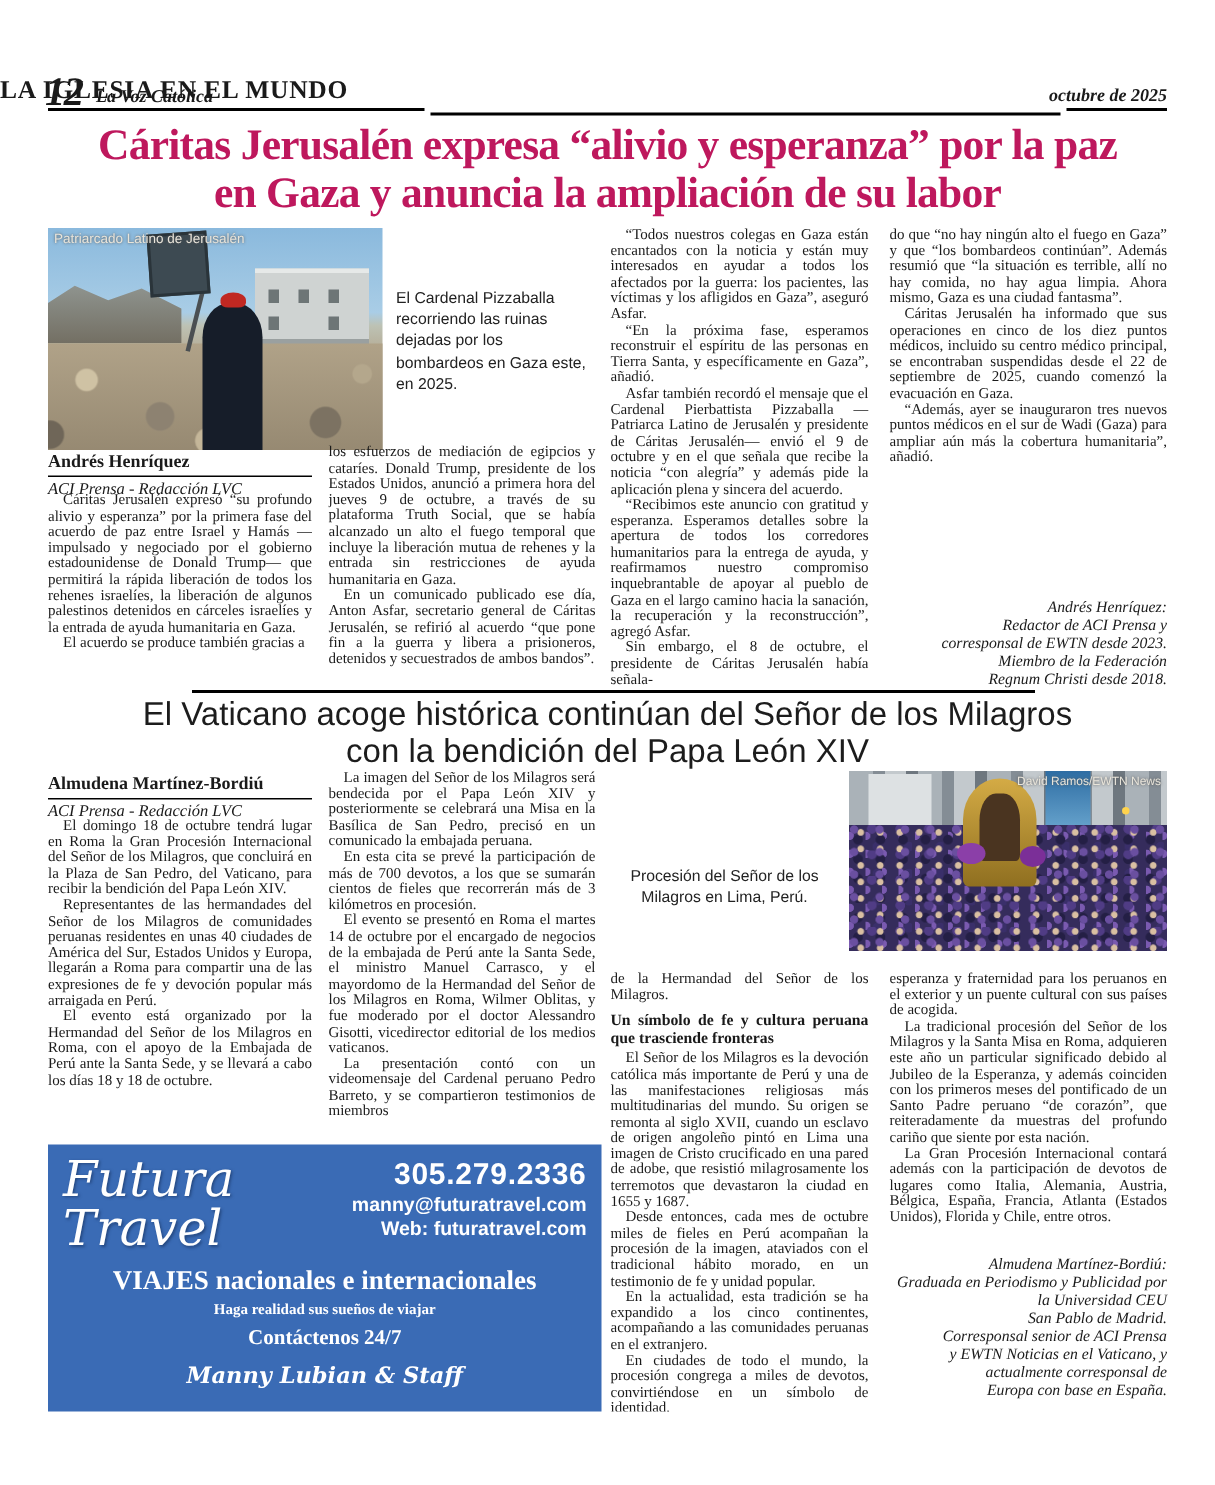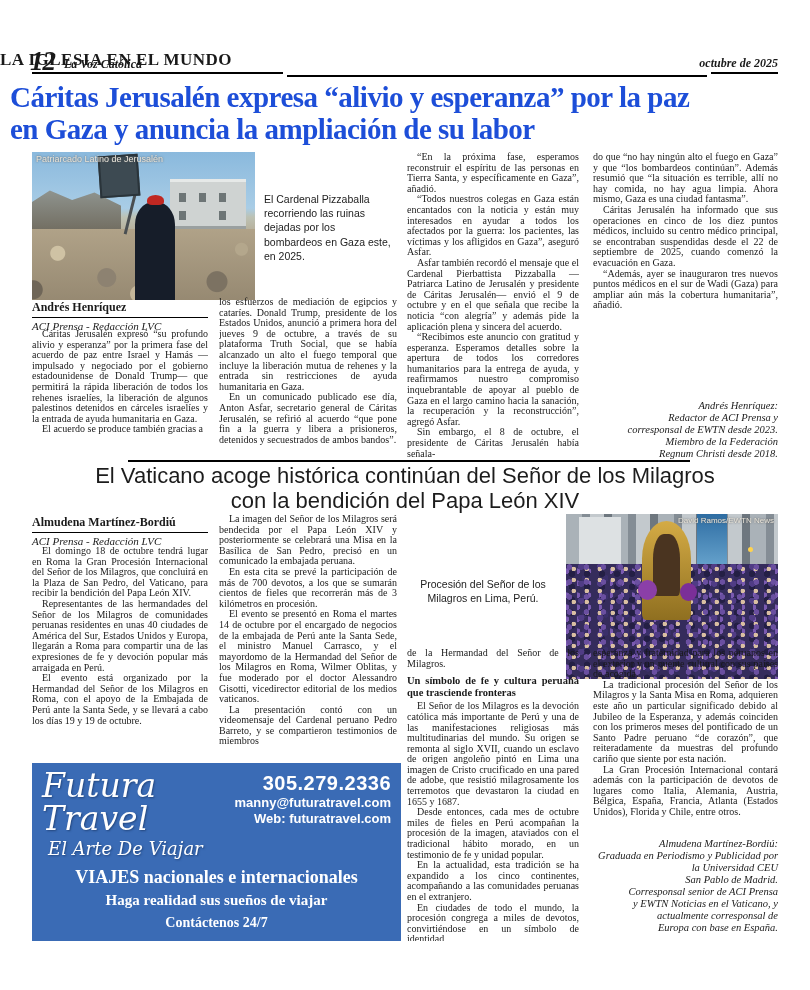--- a/index.html
+++ b/index.html
@@ -11,21 +11,21 @@
   .pgnum{left:30px;top:46px;font-size:27px;font-weight:bold;font-style:italic;letter-spacing:-1px;}
   .pub{left:64px;top:57px;font-size:12px;font-weight:bold;font-style:italic;}
   .section{left:0;top:50px;width:810px;text-align:left;font-size:17px;font-weight:bold;letter-spacing:.5px;}
   .hdate{left:598px;top:56px;width:180px;text-align:right;font-size:12px;font-weight:bold;font-style:italic;}
   .rule{background:#000;height:1.5px;}
   .rule-l{left:32px;top:72px;width:251px;}
   .rule-c{left:287px;top:75px;width:420px;}
   .rule-r{left:711px;top:72px;width:67px;}
 
   
-  .headline1{left:10px;top:82px;width:790px;color:#1d4ed8;
+  .headline1{left:10px;top:82px;width:790px;text-align:center;color:#be185d;
              font-size:29px;font-weight:bold;line-height:1.1;letter-spacing:-.5px;}
 
   
   .photo1{left:32px;top:152px;width:223px;height:148px;overflow:hidden;
           background:linear-gradient(#8ab9dd 0%,#a9cde6 38%,#bdc2b4 44%,#b3a68e 58%,#a2947c 80%,#998b74 100%);}
   .ph1-bldg1{position:absolute;left:62%;top:18%;width:34%;height:34%;background:#cfd3d2;
              box-shadow:inset 0 -6px 0 #9aa0a0;border-top:3px solid #e6e9e8;}
   .ph1-bldg1 i{position:absolute;display:block;width:9%;height:18%;background:#6d7576;}
   .ph1-ruin{position:absolute;left:0;top:26%;width:40%;height:26%;
             background:linear-gradient(#8f948f,#736f63);clip-path:polygon(0 30%,20% 0,45% 25%,70% 5%,100% 40%,100% 100%,0 100%);}
@@ -75,21 +75,21 @@
   .a2c4{left:593px;top:648px;width:185px;height:186px;}
   .a2credit{left:593px;top:838px;width:185px;}
   .subhead{font-size:10.5px;font-weight:bold;margin:6px 0 2px 0;line-height:1.15;}
 
   
   .divider2{left:128px;top:460px;width:562px;height:1.5px;background:#000;}
   .headline2{left:10px;top:464px;width:790px;text-align:center;color:#1c1c1c;
              font-family:"Liberation Sans",sans-serif;font-size:22px;line-height:1.12;font-weight:400;}
 
   
-  .photo2{left:566px;top:514px;width:212px;height:165px;overflow:hidden;background:#be185d;}
+  .photo2{left:566px;top:514px;width:212px;height:120px;overflow:hidden;background:#be185d;}
   .p2-bldg{position:absolute;left:0;top:0;width:100%;height:36%;
       background:repeating-linear-gradient(90deg,#aab2b8 0 16px,#848d95 16px 24px,#c3c9cd 24px 38px,#6e777f 38px 46px);}
   .p2-tower{position:absolute;left:62%;top:0;width:14%;height:34%;background:linear-gradient(#2e6da3,#6aa6cf);}
   .p2-white{position:absolute;left:6%;top:2%;width:20%;height:32%;background:#dde1e3;
             box-shadow:inset 0 -4px 0 #aab0b4;}
   .p2-crowd{position:absolute;left:0;top:30%;width:100%;height:70%;
       background:
         radial-gradient(circle at 20% 20%, #6a4fa0 0 2.5px, transparent 3px),
         radial-gradient(circle at 60% 45%, #d9bfa2 0 2px, transparent 2.5px),
         radial-gradient(circle at 80% 15%, #503c85 0 3px, transparent 3.5px),
@@ -113,21 +113,21 @@
   
   .ad{left:32px;top:763px;width:369px;height:178px;background:#3a6bb5;color:#fff;overflow:hidden;}
   .ad-top{display:flex;justify-content:space-between;padding:6px 10px 0 10px;gap:12px;}
   .ad-brand{font-family:"DejaVu Serif",serif;font-style:italic;font-size:33px;line-height:1;text-shadow:1px 1px 2px #24477e;}
   .ad-tagline{font-family:"DejaVu Serif",serif;font-style:italic;font-size:18px;margin:3px 0 0 6px;text-shadow:1px 1px 2px #24477e;}
   .ad-contact{text-align:right;font-family:"Liberation Sans",sans-serif;line-height:1.2;padding-top:2px;}
   .ad-phone{font-size:20px;font-weight:bold;letter-spacing:.5px;}
   .ad-email,.ad-web{font-size:13px;font-weight:bold;}
   .ad-center{text-align:center;font-weight:bold;}
   .ad-line1{font-size:18px;margin-top:8px;}
-  .ad-line2{font-size:15px;margin-top:4px;}
+  .ad-line2{font-size:10px;margin-top:4px;}
   .ad-line3{font-size:14px;margin-top:6px;}
   .ad-line4{font-size:15px;font-style:italic;margin-top:7px;font-family:"DejaVu Serif",serif;}
 </style>
 </head>
 <body>
 
 <div class="abs pgnum">12</div>
 <div class="abs pub">La Voz Católica</div>
 <div class="abs section">LA IGLESIA EN EL MUNDO</div>
 <div class="abs hdate">octubre de 2025</div>
@@ -166,22 +166,22 @@
 
 <div class="abs bodycol a1c1">
     <p>Cáritas Jerusalén expresó “su profundo alivio y esperanza” por la primera fase del acuerdo de paz entre Israel y Hamás —impulsado y negociado por el gobierno estadounidense de Donald Trump— que permitirá la rápida liberación de todos los rehenes israelíes, la liberación de algunos palestinos detenidos en cárceles israelíes y la entrada de ayuda humanitaria en Gaza.</p>
     <p>El acuerdo se produce también gracias a</p>
   </div>
 <div class="abs bodycol cont a1c2">
     <p>los esfuerzos de mediación de egipcios y cataríes. Donald Trump, presidente de los Estados Unidos, anunció a primera hora del jueves 9 de octubre, a través de su plataforma Truth Social, que se había alcanzado un alto el fuego temporal que incluye la liberación mutua de rehenes y la entrada sin restricciones de ayuda humanitaria en Gaza.</p>
     <p>En un comunicado publicado ese día, Anton Asfar, secretario general de Cáritas Jerusalén, se refirió al acuerdo “que pone fin a la guerra y libera a prisioneros, detenidos y secuestrados de ambos bandos”.</p>
   </div>
 <div class="abs bodycol a1c3">
+    <p>“Todos nuestros colegas en Gaza están encantados con la noticia y están muy interesados en ayudar a todos los afectados por la guerra: los pacientes, las víctimas y los afligidos en Gaza”, aseguró Asfar.</p>
     <p>“En la próxima fase, esperamos reconstruir el espíritu de las personas en Tierra Santa, y específicamente en Gaza”, añadió.</p>
-    <p>“Todos nuestros colegas en Gaza están encantados con la noticia y están muy interesados en ayudar a todos los afectados por la guerra: los pacientes, las víctimas y los afligidos en Gaza”, aseguró Asfar.</p>
     <p>Asfar también recordó el mensaje que el Cardenal Pierbattista Pizzaballa —Patriarca Latino de Jerusalén y presidente de Cáritas Jerusalén— envió el 9 de octubre y en el que señala que recibe la noticia “con alegría” y además pide la aplicación plena y sincera del acuerdo.</p>
     <p>“Recibimos este anuncio con gratitud y esperanza. Esperamos detalles sobre la apertura de todos los corredores humanitarios para la entrega de ayuda, y reafirmamos nuestro compromiso inquebrantable de apoyar al pueblo de Gaza en el largo camino hacia la sanación, la recuperación y la reconstrucción”, agregó Asfar.</p>
     <p>Sin embargo, el 8 de octubre, el presidente de Cáritas Jerusalén había señala-</p>
   </div>
 <div class="abs bodycol cont a1c4">
     <p>do que “no hay ningún alto el fuego en Gaza” y que “los bombardeos continúan”. Además resumió que “la situación es terrible, allí no hay comida, no hay agua limpia. Ahora mismo, Gaza es una ciudad fantasma”.</p>
     <p>Cáritas Jerusalén ha informado que sus operaciones en cinco de los diez puntos médicos, incluido su centro médico principal, se encontraban suspendidas desde el 22 de septiembre de 2025, cuando comenzó la evacuación en Gaza.</p>
     <p>“Además, ayer se inauguraron tres nuevos puntos médicos en el sur de Wadi (Gaza) para ampliar aún más la cobertura humanitaria”, añadió.</p>
   </div>
 <div class="abs creditblk a1credit">
@@ -216,21 +216,21 @@
   <div class="p2-flower2"></div>
   <div class="p2-signal"></div>
   <span class="photo-credit ph2-credit">David Ramos/EWTN News</span>
 </div>
 
 <div class="abs caption2">Procesión del Señor de los Milagros en Lima, Perú.</div>
 
 <div class="abs bodycol a2c1">
     <p>El domingo 18 de octubre tendrá lugar en Roma la Gran Procesión Internacional del Señor de los Milagros, que concluirá en la Plaza de San Pedro, del Vaticano, para recibir la bendición del Papa León XIV.</p>
     <p>Representantes de las hermandades del Señor de los Milagros de comunidades peruanas residentes en unas 40 ciudades de América del Sur, Estados Unidos y Europa, llegarán a Roma para compartir una de las expresiones de fe y devoción popular más arraigada en Perú.</p>
-    <p>El evento está organizado por la Hermandad del Señor de los Milagros en Roma, con el apoyo de la Embajada de Perú ante la Santa Sede, y se llevará a cabo los días 19 y 19 de octubre.</p>
+    <p>El evento está organizado por la Hermandad del Señor de los Milagros en Roma, con el apoyo de la Embajada de Perú ante la Santa Sede, y se llevará a cabo los días 18 y 18 de octubre.</p>
   </div>
 <div class="abs bodycol a2c2">
     <p>La imagen del Señor de los Milagros será bendecida por el Papa León XIV y posteriormente se celebrará una Misa en la Basílica de San Pedro, precisó en un comunicado la embajada peruana.</p>
     <p>En esta cita se prevé la participación de más de 700 devotos, a los que se sumarán cientos de fieles que recorrerán más de 3 kilómetros en procesión.</p>
     <p>El evento se presentó en Roma el martes 14 de octubre por el encargado de negocios de la embajada de Perú ante la Santa Sede, el ministro Manuel Carrasco, y el mayordomo de la Hermandad del Señor de los Milagros en Roma, Wilmer Oblitas, y fue moderado por el doctor Alessandro Gisotti, vicedirector editorial de los medios vaticanos.</p>
     <p>La presentación contó con un videomensaje del Cardenal peruano Pedro Barreto, y se compartieron testimonios de miembros</p>
   </div>
 
 <div class="abs bodycol a2c3">
   <div class="cont">
@@ -258,21 +258,20 @@
     <p>Corresponsal senior de ACI Prensa</p>
     <p>y EWTN Noticias en el Vaticano, y</p>
     <p>actualmente corresponsal de</p>
     <p>Europa con base en España.</p>
   </div>
 
 <div class="abs ad">
   <div class="ad-top">
     <div>
       <div class="ad-brand">Futura Travel</div>
-      <div class="ad-tagline">El Arte De Viajar</div>
     </div>
     <div class="ad-contact">
       <div class="ad-phone">305.279.2336</div>
       <div class="ad-email">manny@futuratravel.com</div>
       <div class="ad-web">Web: futuratravel.com</div>
     </div>
   </div>
   <div class="ad-center">
     <div class="ad-line1">VIAJES nacionales e internacionales</div>
     <div class="ad-line2">Haga realidad sus sueños de viajar</div>

